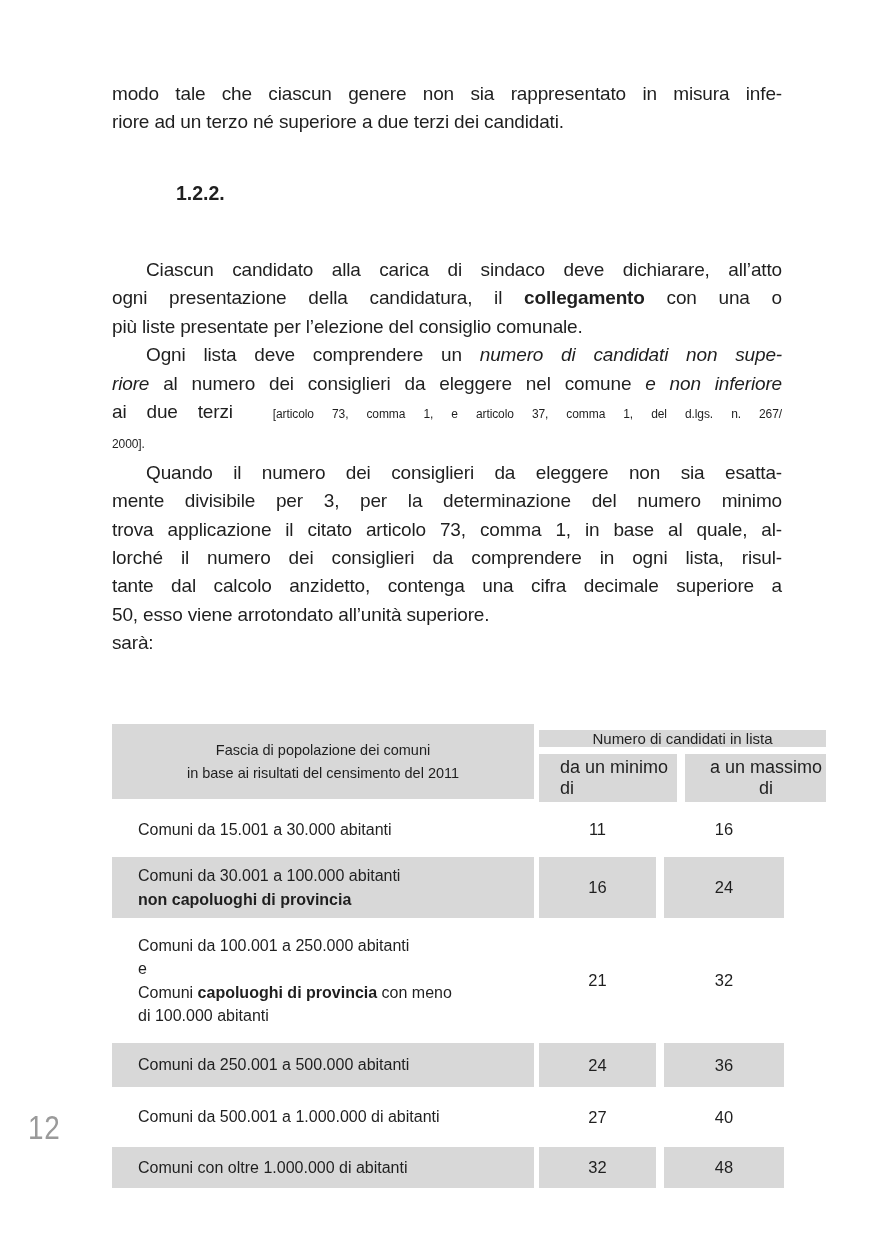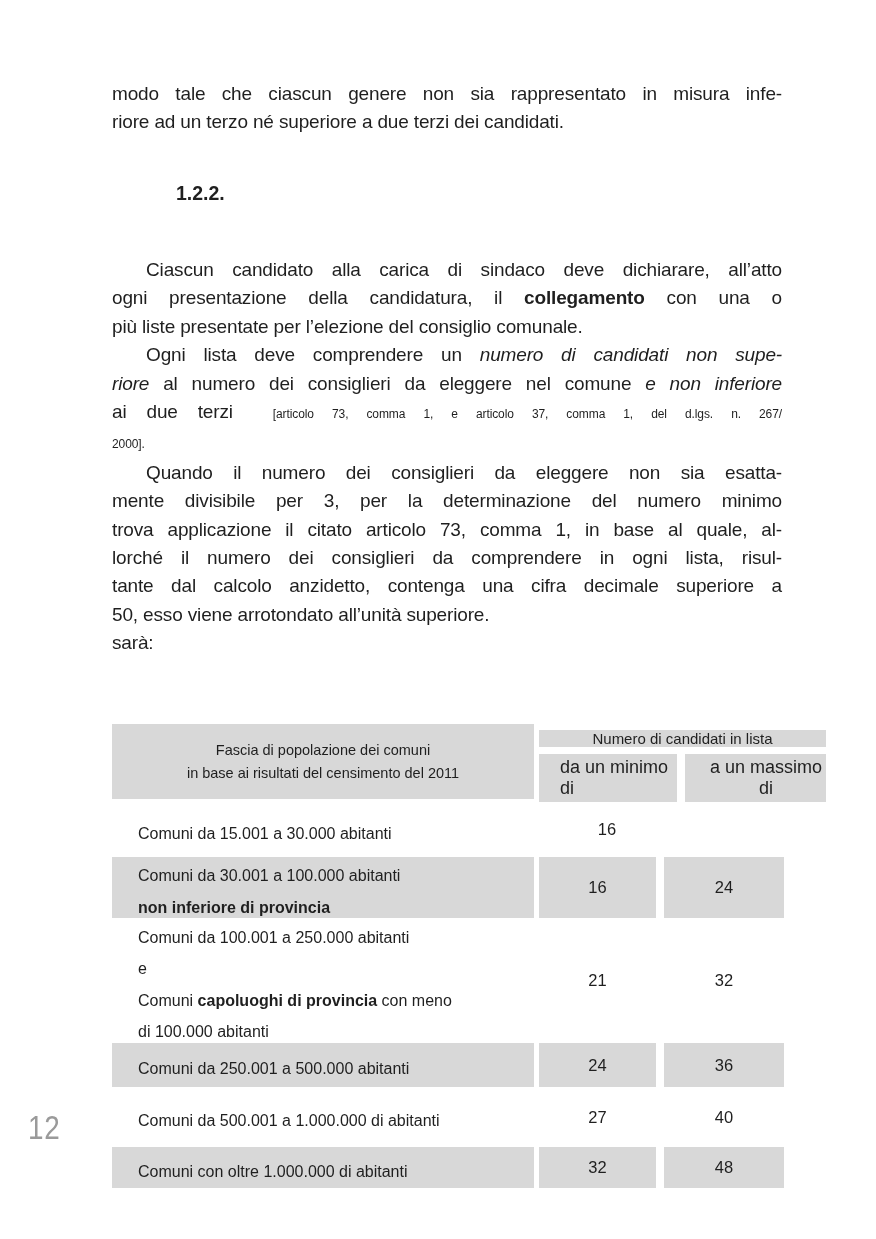--- a/index.html
+++ b/index.html
@@ -47,21 +47,21 @@
   .trow:nth-child(3){height:125px;}
   .trow:nth-child(4){height:44px;}
   .trow:nth-child(5){height:60px;}
   .trow:nth-child(6){height:41px;}
   .cell{display:flex;flex-direction:column;justify-content:center;}
   .cell.left{width:422px;flex:0 0 422px;padding-left:26px;box-sizing:border-box;}
   .cell.num{align-items:center;font-size:16.5px;}
   .cell.min{width:117px;flex:0 0 117px;}
   .cell.max{width:120px;flex:0 0 120px;}
   .trow.shade .cell{background:var(--shade,#d8d8d8);}
-  .rline{line-height:23.5px;margin-top:8px;}
+  .rline{line-height:23.5px;}
   .gapcol{flex:0 0 auto;background:#ffffff;}
   
   #pagenum{position:absolute;left:28px;top:1108px;font-size:34px;font-weight:300;
            color:var(--pgnum,#9a9a9a);transform:scaleX(.82);transform-origin:left;
            letter-spacing:1px;}
 </style>
 </head>
 <body>
 
 <div id="page" style="--shade: #d8d8d8; --text: #1f1f1f; --pgnum: #9a9a9a;">
@@ -107,27 +107,28 @@
           <div class="hsub max">a un massimo di</div>
         </div>
       </div>
     </div>
     <div id="rows">
         <div class="trow">
           <div class="cell left">
             <div class="rline"><span>Comuni da 15.001 a 30.000 abitanti</span></div>
           </div>
           <div class="gapcol" style="width: 5px;"></div>
+          <div class="cell num min">11</div>
           <div class="gapcol" style="width: 8px;"></div>
           <div class="cell num max">16</div>
         </div>
         <div class="trow shade">
           <div class="cell left">
             <div class="rline"><span>Comuni da 30.001 a 100.000 abitanti</span></div>
-            <div class="rline"><span class="b">non inferiore di provincia</span></div>
+            <div class="rline"><span class="b">non capoluoghi di provincia</span></div>
           </div>
           <div class="gapcol" style="width: 5px;"></div>
           <div class="cell num min">16</div>
           <div class="gapcol" style="width: 8px;"></div>
           <div class="cell num max">24</div>
         </div>
         <div class="trow">
           <div class="cell left">
             <div class="rline"><span>Comuni da 100.001 a 250.000 abitanti</span></div>
             <div class="rline"><span>e</span></div>

